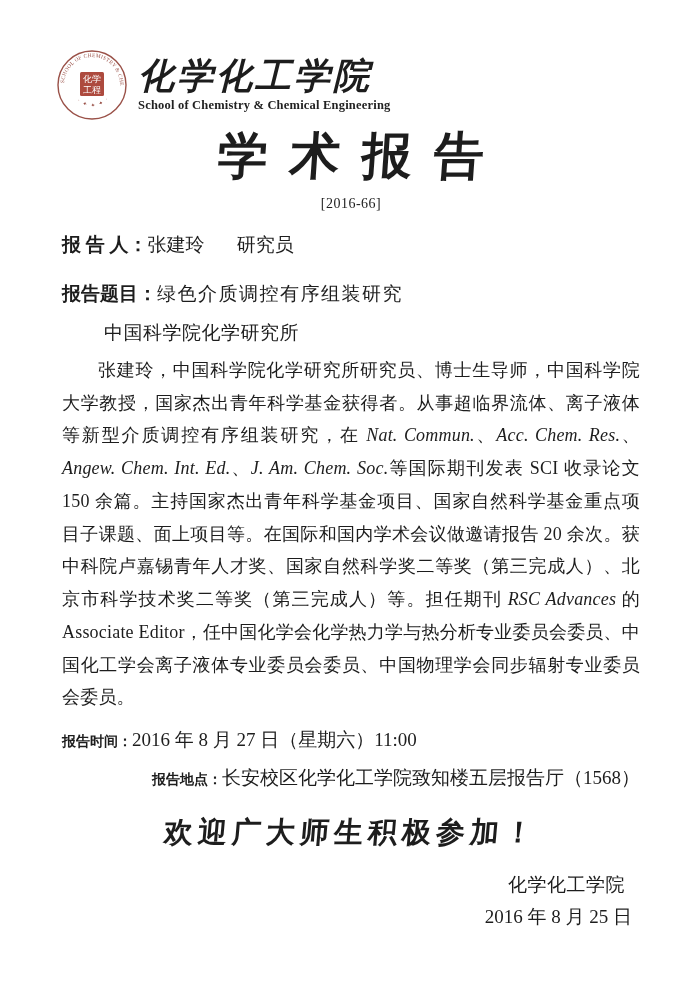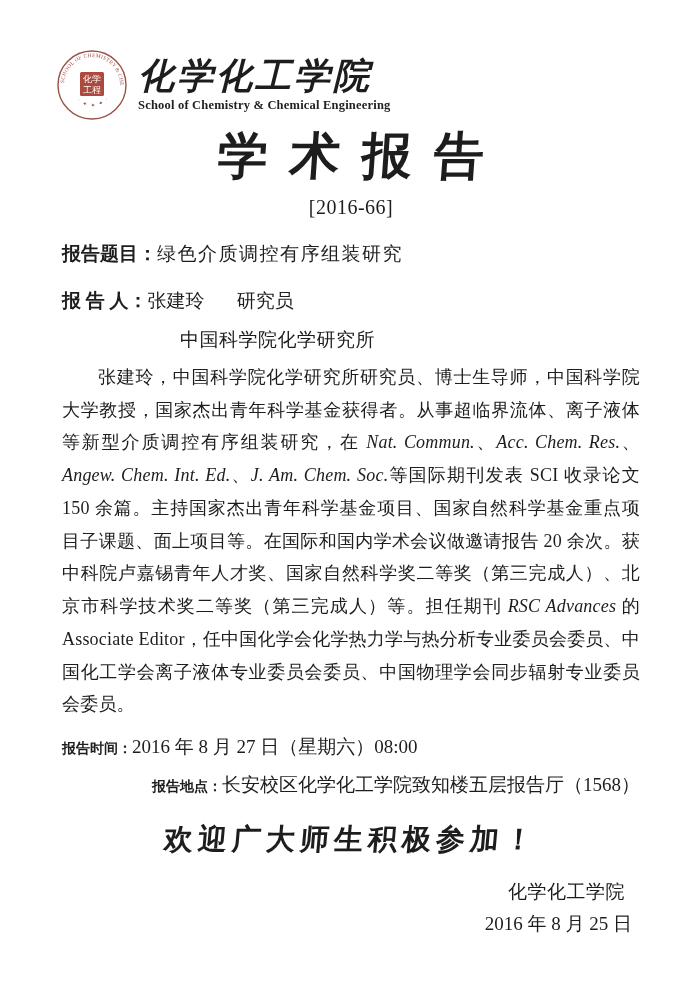--- a/index.html
+++ b/index.html
@@ -29,31 +29,31 @@
     margin-top: 2px; color: #222;
   }
 
   
   .title {
     text-align: center; font-size: 50px; font-weight: 900;
     letter-spacing: 22px; padding-left: 22px;
     margin-top: 4px; line-height: 1.2;
     transform: skewX(-4deg);
   }
-  .issue { text-align: center; font-size: 20px; margin-top: 10px; letter-spacing: 0.5px; }
+  .issue { text-align: center; font-size: 14px; margin-top: 10px; letter-spacing: 0.5px; }
 
   
   .line { font-size: 19px; line-height: 1.4; }
   .label { font-weight: bold; white-space: pre; }
   .label-sans { font-family: "Liberation Sans", sans-serif; font-weight: bold; font-size: 14px; }
   .topic-line { margin-top: 22px; }
   .topic-value { letter-spacing: 1.5px; }
   .speaker-line { margin-top: 20px; }
   .speaker-title { margin-left: 1.7em; }
-  .affiliation { margin-top: 13px; margin-left: 118px; letter-spacing: 0.5px; }
+  .affiliation { margin-top: 13px; margin-left: 42px; letter-spacing: 0.5px; }
   .bio-label-line { margin-top: 20px; }
 
   
   .bio {
     margin: 7px 0 0 0;
     font-size: 18px; line-height: 1.82;
     text-align: justify; text-indent: 2em;
     letter-spacing: 0.2px;
   }
 
@@ -94,33 +94,33 @@
     </svg>
     <div class="logo-text">
       <div class="logo-cn">化学化工学院</div>
       <div class="logo-en">School of Chemistry &amp; Chemical Engineering</div>
     </div>
   </div>
 
   <div class="title">学术报告</div>
   <div class="issue">[2016-66]</div>
 
+  <div class="line speaker-line">
+    <span class="label">报 告 人：</span><span>张建玲</span><span class="speaker-title">研究员</span>
+  </div>
+
   <div class="line topic-line">
     <span class="label">报告题目：</span><span class="topic-value">绿色介质调控有序组装研究</span>
-  </div>
-
-  <div class="line speaker-line">
-    <span class="label">报 告 人：</span><span>张建玲</span><span class="speaker-title">研究员</span>
   </div>
   <div class="line affiliation">中国科学院化学研究所</div>
 
   <p class="bio"><span>张建玲，中国科学院化学研究所研究员、博士生导师，中国科学院大学教授，国家杰出青年科学基金获得者。从事超临界流体、离子液体等新型介质调控有序组装研究，在 </span><span style="font-style: italic;">Nat. Commun.</span><span>、</span><span style="font-style: italic;">Acc. Chem. Res.</span><span>、</span><span style="font-style: italic;">Angew. Chem. Int. Ed.</span><span>、</span><span style="font-style: italic;">J. Am. Chem. Soc.</span><span>等国际期刊发表 SCI 收录论文 150 余篇。主持国家杰出青年科学基金项目、国家自然科学基金重点项目子课题、面上项目等。在国际和国内学术会议做邀请报告 20 余次。获中科院卢嘉锡青年人才奖、国家自然科学奖二等奖（第三完成人）、北京市科学技术奖二等奖（第三完成人）等。担任期刊 </span><span style="font-style: italic;">RSC Advances</span><span> 的 Associate Editor，任中国化学会化学热力学与热分析专业委员会委员、中国化工学会离子液体专业委员会委员、中国物理学会同步辐射专业委员会委员。</span></p>
 
   <div class="line sched-time">
-    <span class="label label-sans">报告时间：</span><span>2016 年 8 月 27 日（星期六）08:00</span>
+    <span class="label label-sans">报告时间：</span><span>2016 年 8 月 27 日（星期六）11:00</span>
   </div>
   <div class="line sched-venue">
     <span class="label label-sans">报告地点：</span><span>长安校区化学化工学院致知楼五层报告厅（1568）</span>
   </div>
 
   <div class="welcome">欢迎广大师生积极参加！</div>
 
   <div class="signature">
     <div class="sig-name">化学化工学院</div>
     <div class="sig-date">2016 年 8 月 25 日</div>

